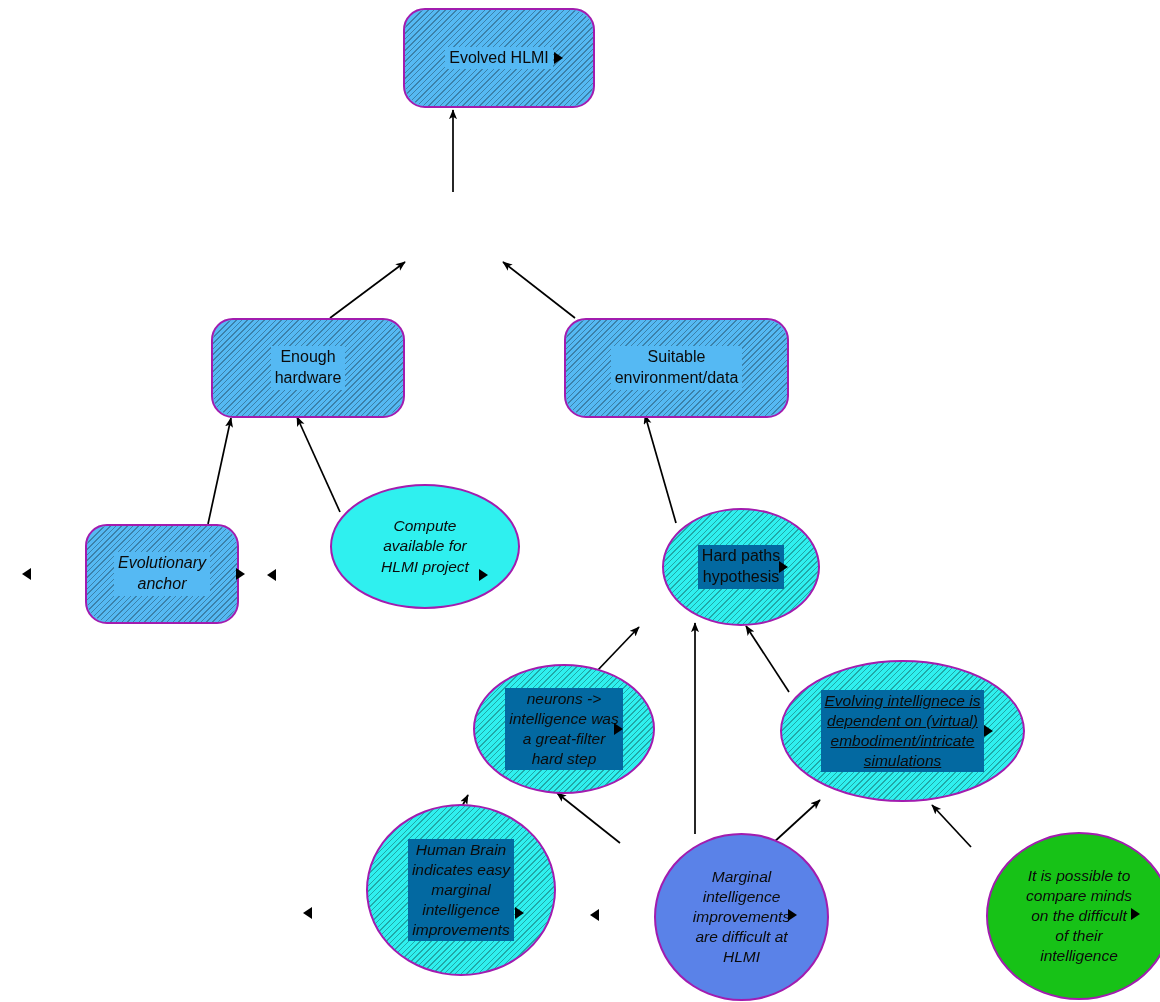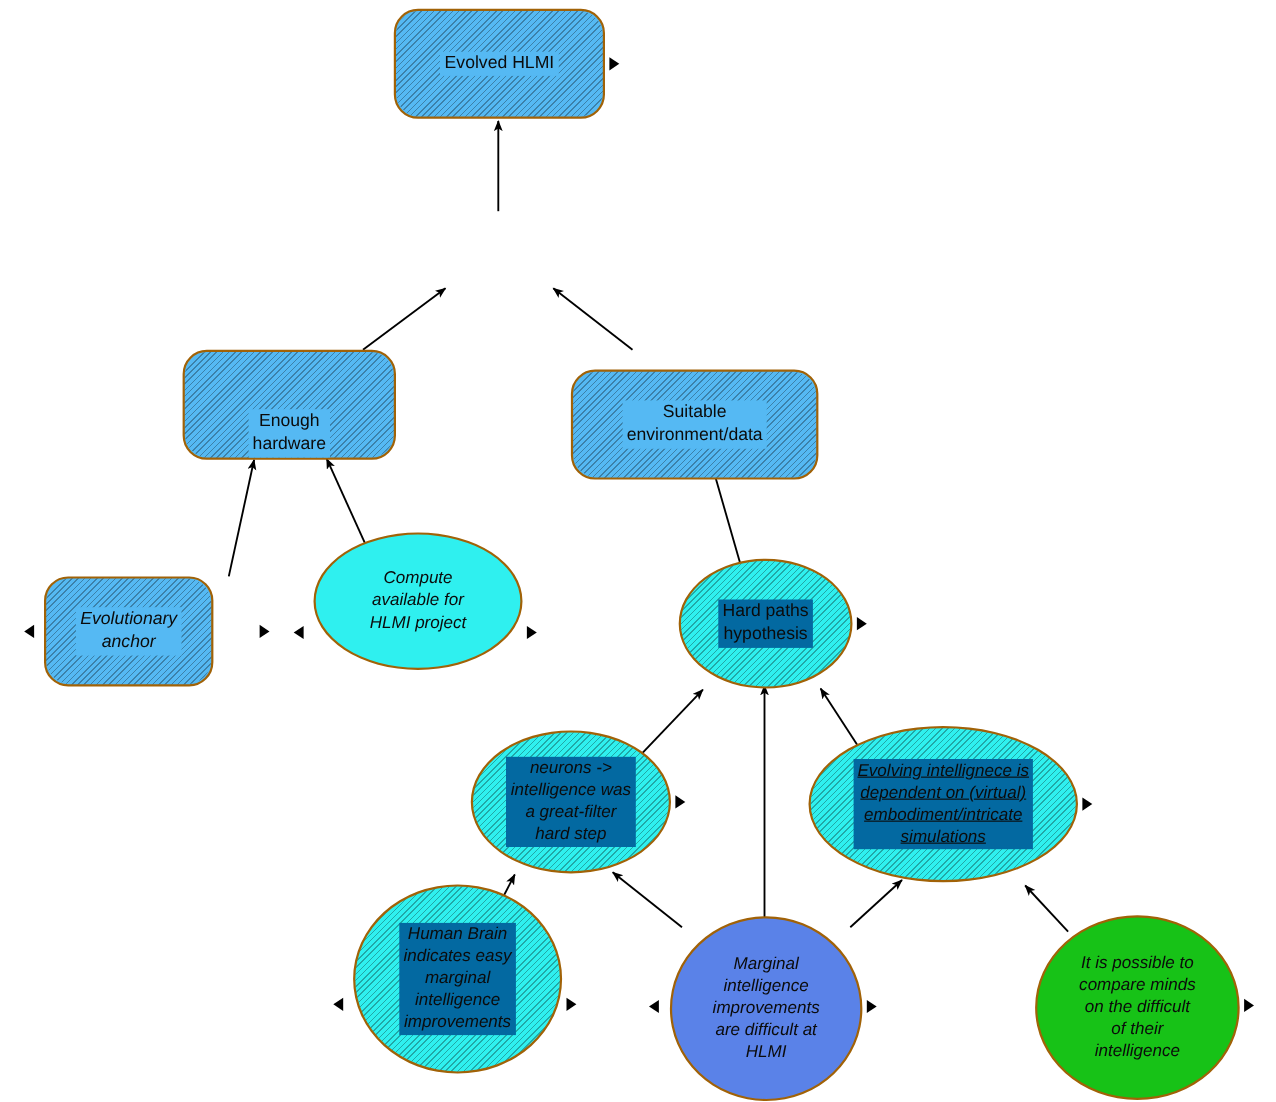--- a/index.html
+++ b/index.html
@@ -30,23 +30,24 @@
     left: 0; top: 0;
     width: 1160px;
     height: 1002px;
   }
   .node {
     position: absolute;
     box-sizing: border-box;
     display: flex;
     align-items: center;
     justify-content: center;
-    border: 2px solid #a16207;
+    border: 2px solid #a21caf;
     color: #0b0b0b;
     text-align: center;
+    margin-left: 45px;
   }
   .node .label {
     display: inline-block;
     line-height: 1.30;
     padding: 1px 4px;
     white-space: pre-line;
     position: relative;
     z-index: 2;
   }
   
@@ -139,26 +140,26 @@
   </svg>
 
   <div id="node-layer">
 
     <div class="node shape-rounded fill-blue hatch fs16" style="left:358px; top:8px; width:192px; height:100px;">
       <span class="label label-bg-blue">Evolved HLMI</span>
     </div>
     <div class="port" style="left:554px; top:52px;"></div>
 
 
-    <div class="node shape-rounded fill-blue hatch fs16" style="left:166px; top:318px; width:194px; height:100px;align-items:flex-end;">
+    <div class="node shape-rounded fill-blue hatch fs16" style="left:166px; top:318px; width:194px; height:100px;">
       <span class="label label-bg-blue">Enough
 hardware</span>
     </div>
 
-    <div class="node shape-rounded fill-blue hatch fs16" style="left:519px; top:336px; width:225px; height:100px;">
+    <div class="node shape-rounded fill-blue hatch fs16" style="left:519px; top:318px; width:225px; height:100px;">
       <span class="label label-bg-blue">Suitable
 environment/data</span>
     </div>
 
     <div class="node shape-rounded fill-blue hatch fs16 italic" style="left:40px; top:524px; width:154px; height:100px;">
       <span class="label label-bg-blue">Evolutionary
 anchor</span>
     </div>
     <div class="port left" style="left:22px; top:568px;"></div>
     <div class="port" style="left:236px; top:568px;"></div>

